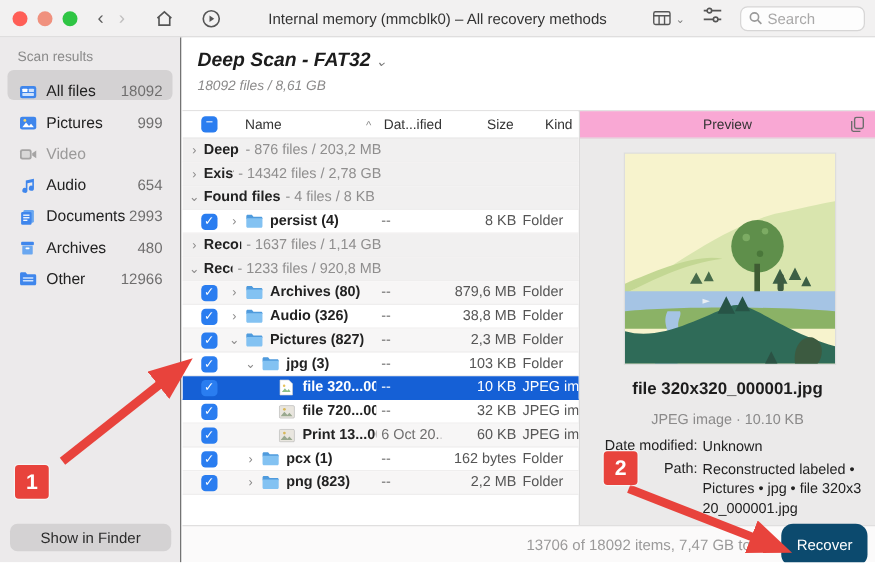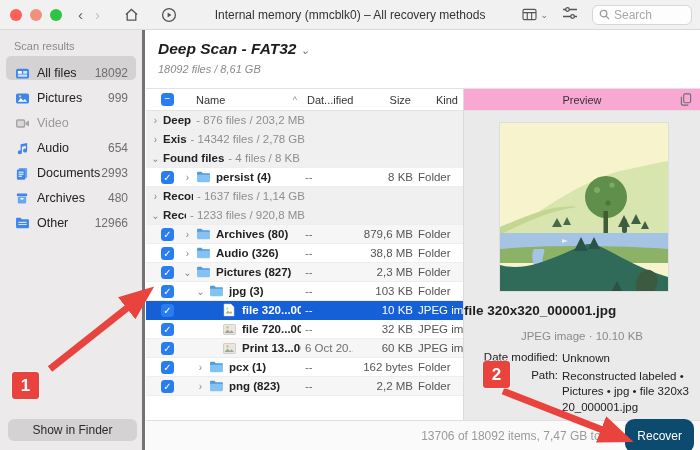--- a/index.html
+++ b/index.html
@@ -21,21 +21,21 @@
   .viewsel { display: flex; align-items: center; gap: 3px; color: #555; }
   .chev-sm { font-size: 9px; color: #777; }
   .searchbox { width: 100px; height: 20px; background: #fdfdfd; border: 1px solid #d7d6d6; border-radius: 6px;
                display: flex; align-items: center; padding: 0 6px; gap: 4px; }
   .searchbox input { border: none; outline: none; width: 70px; font-size: 12px; background: transparent;
                      font-family: "Liberation Sans", sans-serif; color: #333; }
   .searchbox input::placeholder { color: #a9a8a8; }
 
   
   .sidebar { position: absolute; top: 30px; left: 0; width: 145px; bottom: 0; background: #eceaeb;
-             border-right: 3px solid #737373; }
+             border-right: 1px solid #737373; }
   .sb-label { font-size: 11px; color: #8a8a8a; margin: 10px 0 4px 14px; }
   .sb-item { display: flex; align-items: flex-end; height: 24px; margin: 1px 6px; border-radius: 5px;
              padding: 0 8px; font-size: 12.5px; color: #222; cursor: default; }
   .sb-item.sel { background: #d4d2d3; }
   .sb-item.dis { color: #9b9a9a; }
   .sb-item .sb-ico { width: 16px; height: 14px; margin-right: 7px; display: flex; align-items: center; justify-content: center; }
   .sb-item .cnt { margin-left: auto; color: #6f6e6e; font-size: 12px; }
   .sb-item.dis .cnt { color: #aaa; }
   .finder-btn { position: absolute; bottom: 9px; left: 8px; width: 129px; height: 22px; background: #d4d2d3;
                 border: none; border-radius: 6px; font-size: 12px; color: #2b2b2b;
@@ -83,21 +83,21 @@
   .row.sel .rdate, .row.sel .rsize, .row.sel .rkind { color: #fff; }
   .rsize { width: 60px; text-align: right; color: #555; flex: none; }
   .rkind { width: 50px; padding-left: 5px; color: #555; white-space: nowrap; overflow: hidden; flex: none; }
 
   
   .pv-head { height: 22px; background: #f9a8d4; border-bottom: 1px solid #e2e1e1; display: flex;
              align-items: center; justify-content: center; font-size: 11px; color: #333; position: relative; }
   .pv-copy { position: absolute; right: 8px; top: 4px; color: #6d6d6d; }
   .pv-img { position: absolute; left: 36px; top: 34px; width: 168px; height: 168px; background: #f7f3cd;
             box-shadow: 0 0 0 1px #ddd; }
-  .pv-filename { position: absolute; top: 214px; left: 0; right: 0; text-align: left; font-size: 13.5px;
+  .pv-filename { position: absolute; top: 214px; left: 0; right: 0; text-align: center; font-size: 13.5px;
                  font-weight: bold; color: #1d1d1d; }
   .pv-meta { position: absolute; top: 241px; left: 0; right: 0; text-align: center; font-size: 11.5px; color: #8b8a8a; }
   .pv-fields { position: absolute; top: 262px; left: 8px; right: 10px; font-size: 11.5px; }
   .pv-row { display: flex; margin-bottom: 2px; }
   .pv-lab { width: 86px; text-align: right; color: #222; flex: none; }
   .pv-val { margin-left: 4px; color: #222; word-break: break-all; line-height: 1.35; }
 
   
   .footer { position: absolute; bottom: 0; left: 0; right: 0; height: 30px; background: #fbfafa;
             border-top: 1px solid #e0dfdf; display: flex; align-items: center; justify-content: flex-end; }

